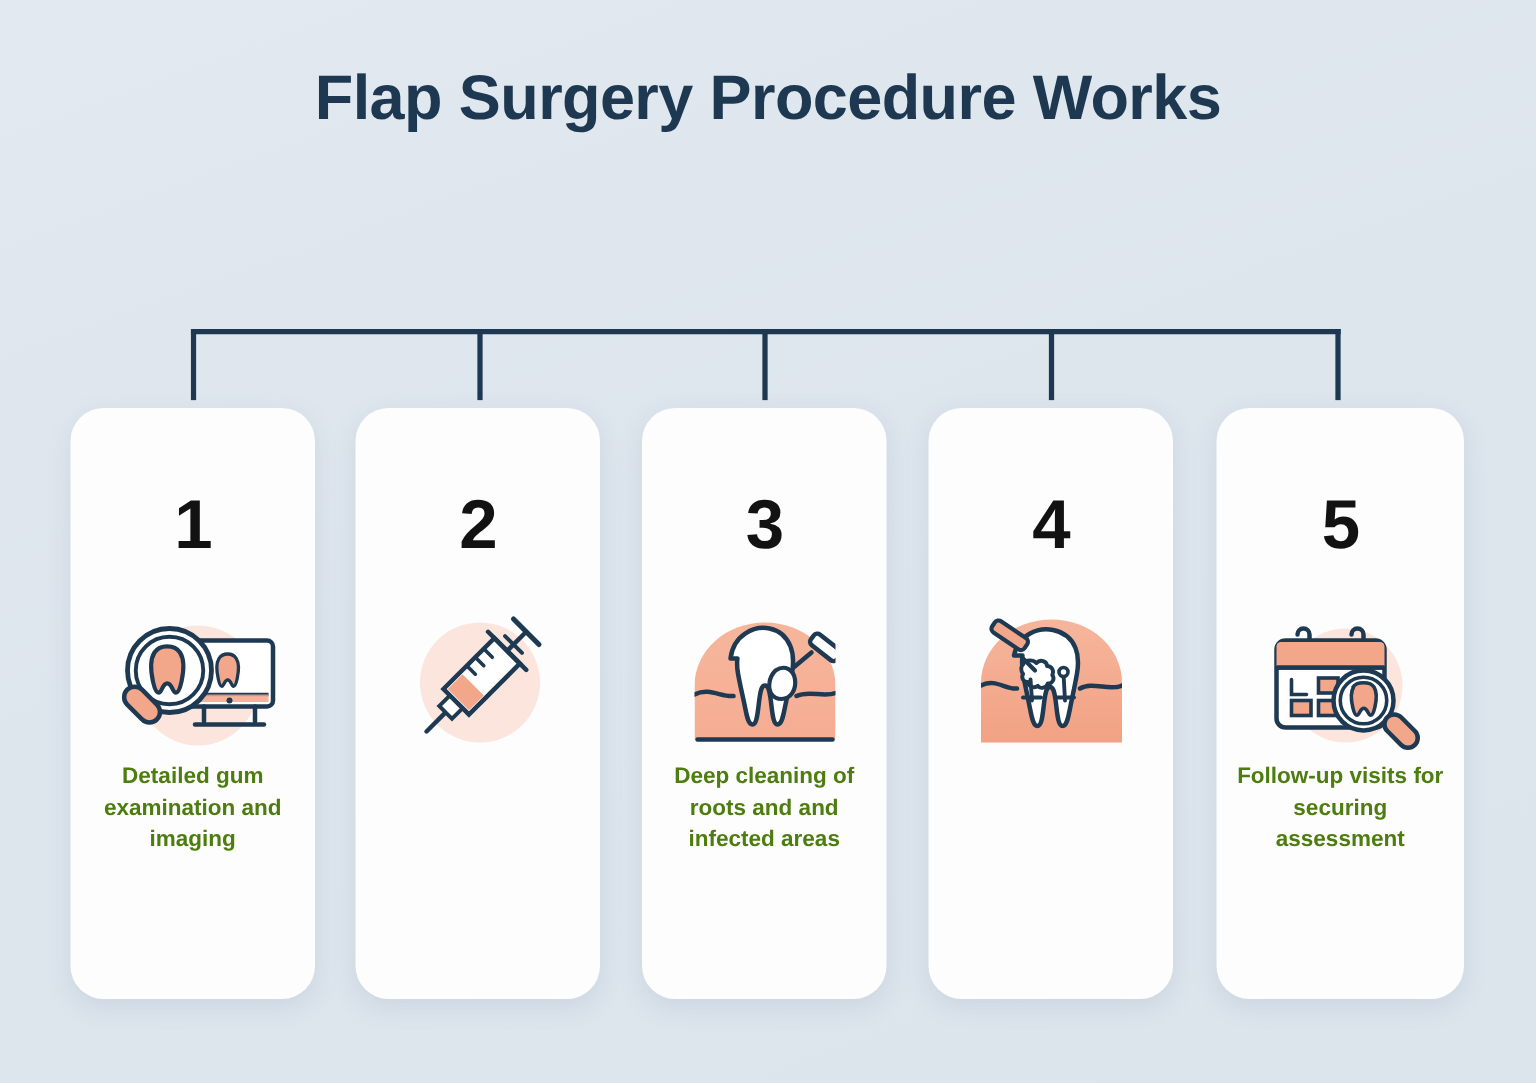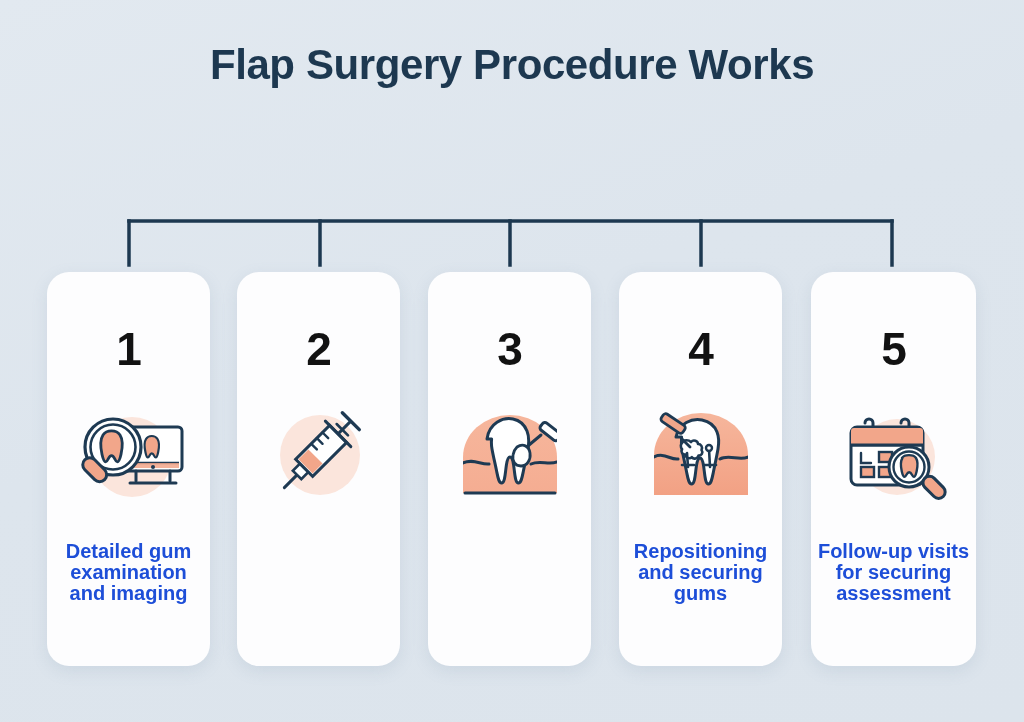--- a/index.html
+++ b/index.html
@@ -77,26 +77,25 @@
   .icon-wrap {
     margin-top: 28px;
     width: 110px;
     height: 105px;
     display: flex;
     align-items: center;
     justify-content: center;
   }
   .icon-wrap svg { display: block; }
   .caption {
-    margin-top: 34px;
     width: 150px;
     text-align: center;
-    font-size: 20px;
+    font-size: 15px;
     font-weight: bold;
-    color: #1d4ed8;
+    color: #4d7c0f;
     line-height: 21px;
   }
   .card.c5 .caption { width: 152px; }
 </style>
 </head>
 <body>
 
 <div class="poster">
 
   <div class="title">Flap Surgery Procedure Works</div>
@@ -200,20 +199,21 @@
 
             <g stroke="#1e3a53" stroke-width="3" stroke-linecap="round" fill="#ffffff">
               <path d="M74,40 L86,30"></path>
               <rect x="84" y="22" width="22" height="9" rx="3" transform="rotate(38 95 27)"></rect>
             </g>
 
             <path d="M10,88 L100,88" stroke="#1e3a53" stroke-width="3" stroke-linecap="round"></path>
           </g>
         </svg>
       </div>
+      <div class="caption">Deep cleaning of roots and and infected areas</div>
     </div>
 
     <div class="card c4">
       <div class="step-num">4</div>
       <div class="icon-wrap">
         <svg viewBox="0 0 110 100" width="110" height="100">
           <defs>
             <clipPath id="c4clip">
                 <rect x="8" y="6" width="94" height="88"></rect>
               </clipPath>
@@ -239,21 +239,20 @@
             </g>
             <circle cx="63" cy="43" r="3" fill="#ffffff" stroke="#1e3a53" stroke-width="2.4"></circle>
 
             <g transform="rotate(34 26 22)">
               <rect x="12" y="14" width="26" height="9" rx="3" fill="#f2a68a" stroke="#1e3a53" stroke-width="2.8"></rect>
             </g>
             <path d="M36,34 L44,42" stroke="#1e3a53" stroke-width="2.8" stroke-linecap="round"></path>
           </g>
         </svg>
       </div>
-      <div class="caption">Repositioning and securing gums</div>
     </div>
 
     <div class="card c5">
       <div class="step-num">5</div>
       <div class="icon-wrap">
         <svg viewBox="0 0 110 100" width="110" height="100">
           <circle cx="58" cy="52" r="38" fill="#fbe5dc"></circle>
 
           <g stroke="#1e3a53" stroke-width="3" fill="none" stroke-linecap="round">
             <path d="M26,18 a4,4 0 0 1 8,0 L34,26"></path>

